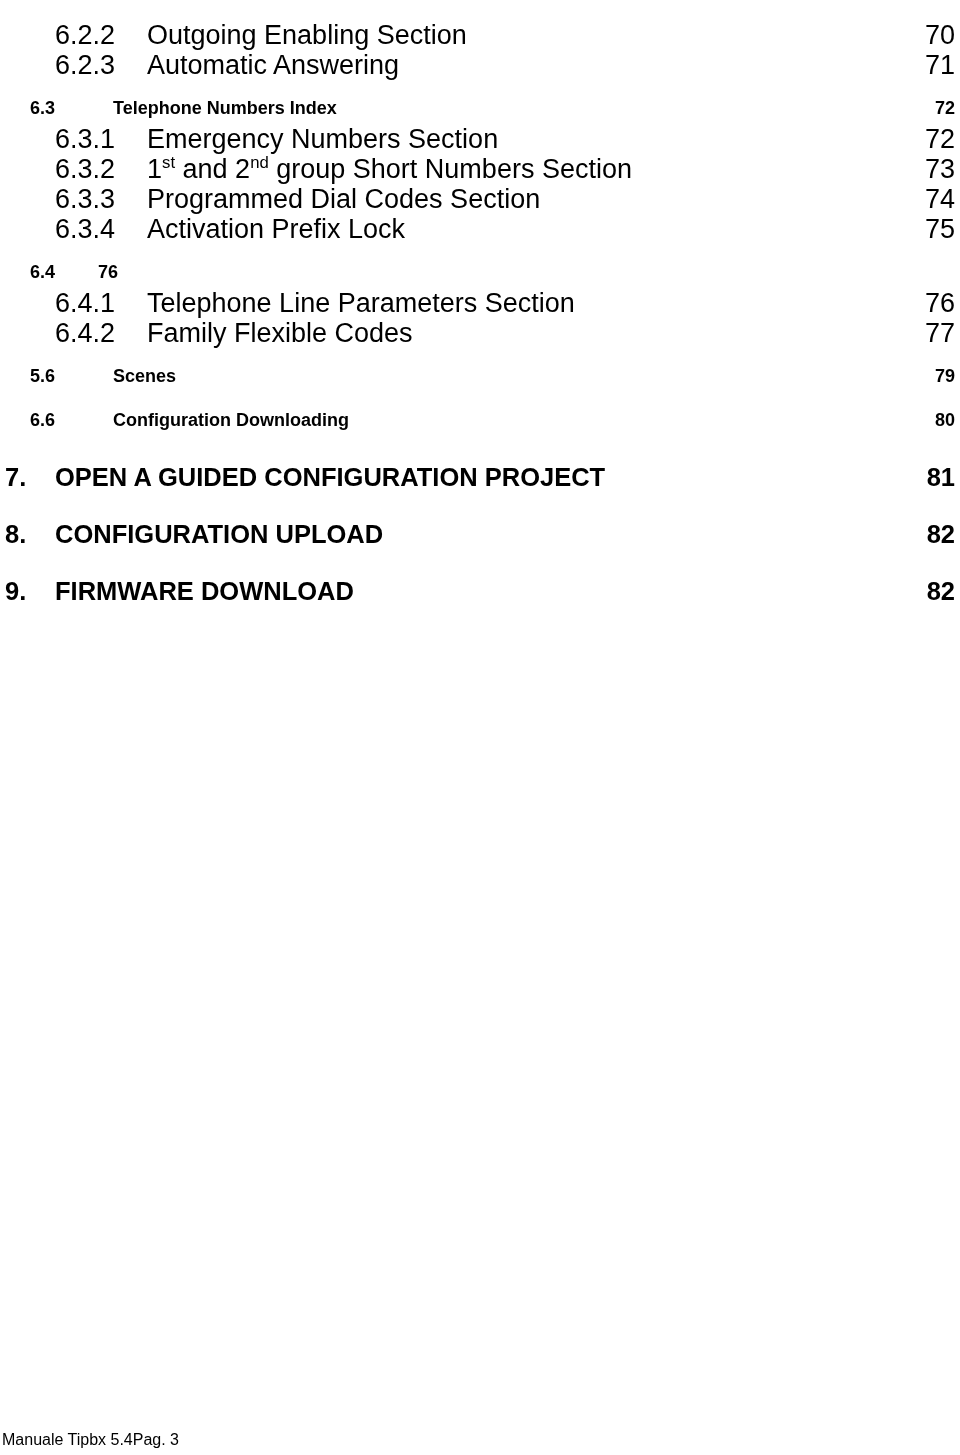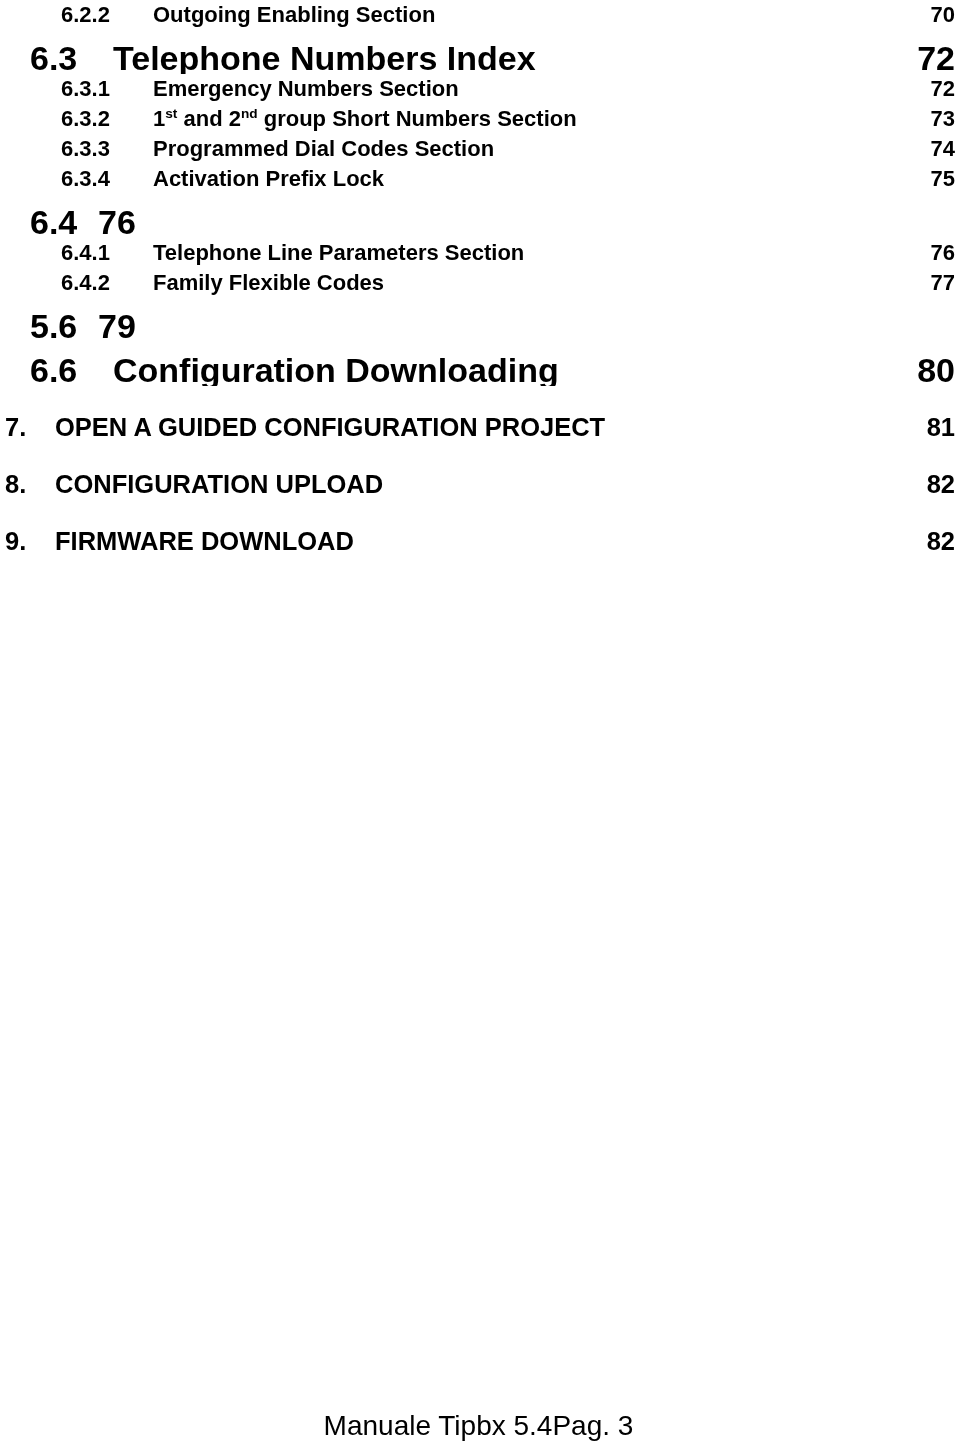--- a/index.html
+++ b/index.html
@@ -36,36 +36,36 @@
     white-space: nowrap;
   }
   .toc-title {
     flex: 1 1 auto;
     white-space: nowrap;
     overflow: hidden;
   }
   .toc-page {
     flex: 0 0 auto;
     white-space: nowrap;
+    margin-top: 20px;
   }
 
   
   .lvl3 {
-    font-size: 22px;
-    font-weight: bold;
+    font-size: 27px;
+    font-weight: normal;
     height: 30px;
     line-height: 30px;
-    padding-left: 6px;
   }
   .lvl3 .toc-num  { width: 90px; margin-left: 55px; }
   .lvl3 .toc-title{ margin-left: 2px; }
 
   
   .lvl2 {
-    font-size: 34px;
+    font-size: 18px;
     font-weight: bold;
     height: 31px;
     line-height: 31px;
     margin-top: 13px;
   }
   .lvl2 .toc-num  { width: 68px; margin-left: 30px; }
   .lvl2 .toc-title{ margin-left: 15px; }
 
   
   .lvl1 {
@@ -89,35 +89,40 @@
 
   
   #footer {
     position: absolute;
     left: 0;
     bottom: 0;
     width: 960px;
     height: 46px;
     display: flex;
     align-items: flex-end;
-    justify-content: center;
-    font-size: 28px;
+    justify-content: flex-start;
+    font-size: 16px;
     line-height: 30px;
-    padding: 0 5px 14px 2px;
+    padding: 0 5px 0 2px;
     box-sizing: border-box;
   }
 </style>
 </head>
 <body>
 
 <div id="toc">
     <div class="toc-row lvl3 tight">
       <span class="toc-num">6.2.2</span>
       <span class="toc-title">Outgoing Enabling Section</span>
       <span class="toc-page">70</span>
+    </div>
+    <div class="toc-row lvl3 tight">
+      <span class="toc-num">6.2.3</span>
+      <span class="toc-title">Automatic Answering</span>
+      <span class="toc-page">71</span>
     </div>
     <div class="toc-row lvl2">
       <span class="toc-num">6.3</span>
       <span class="toc-title">Telephone Numbers Index</span>
       <span class="toc-page">72</span>
     </div>
     <div class="toc-row lvl3 tight">
       <span class="toc-num">6.3.1</span>
       <span class="toc-title">Emergency Numbers Section</span>
       <span class="toc-page">72</span>
@@ -146,20 +151,21 @@
       <span class="toc-title">Telephone Line Parameters Section</span>
       <span class="toc-page">76</span>
     </div>
     <div class="toc-row lvl3 tight">
       <span class="toc-num">6.4.2</span>
       <span class="toc-title">Family Flexible Codes</span>
       <span class="toc-page">77</span>
     </div>
     <div class="toc-row lvl2">
       <span class="toc-num">5.6</span>
+      <span class="toc-title">Scenes</span>
       <span class="toc-page">79</span>
     </div>
     <div class="toc-row lvl2">
       <span class="toc-num">6.6</span>
       <span class="toc-title">Configuration Downloading</span>
       <span class="toc-page">80</span>
     </div>
     <div class="toc-row lvl1">
       <span class="toc-num">7.</span>
       <span class="toc-title">OPEN A GUIDED CONFIGURATION PROJECT</span>

